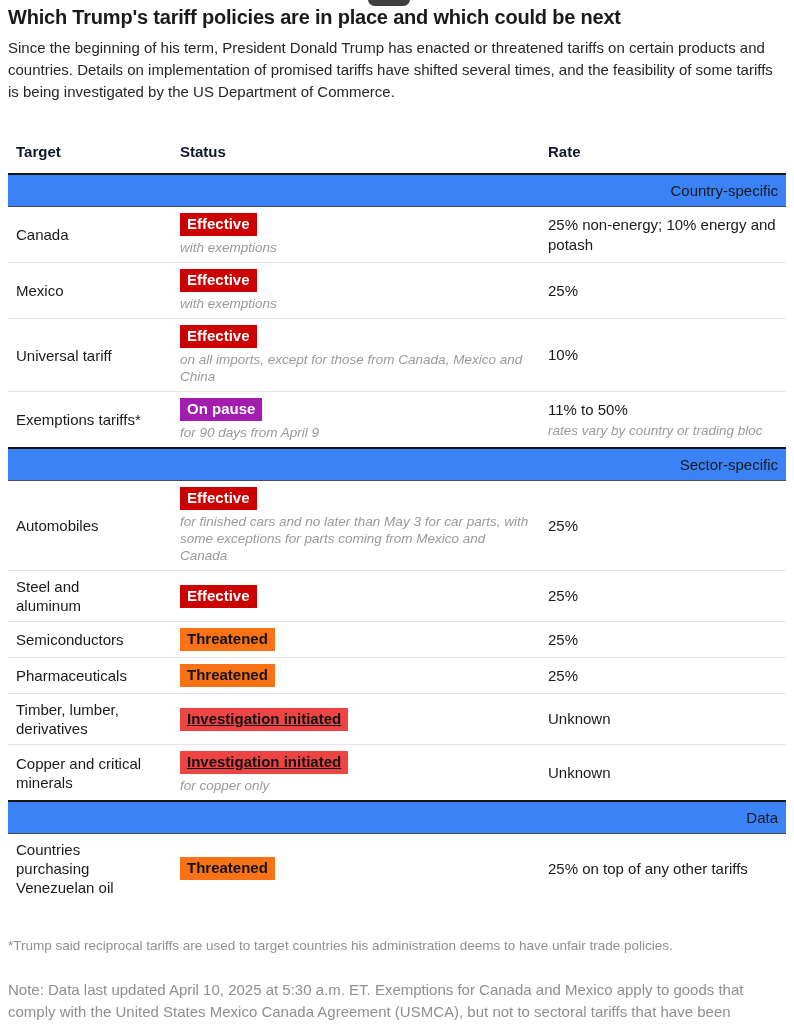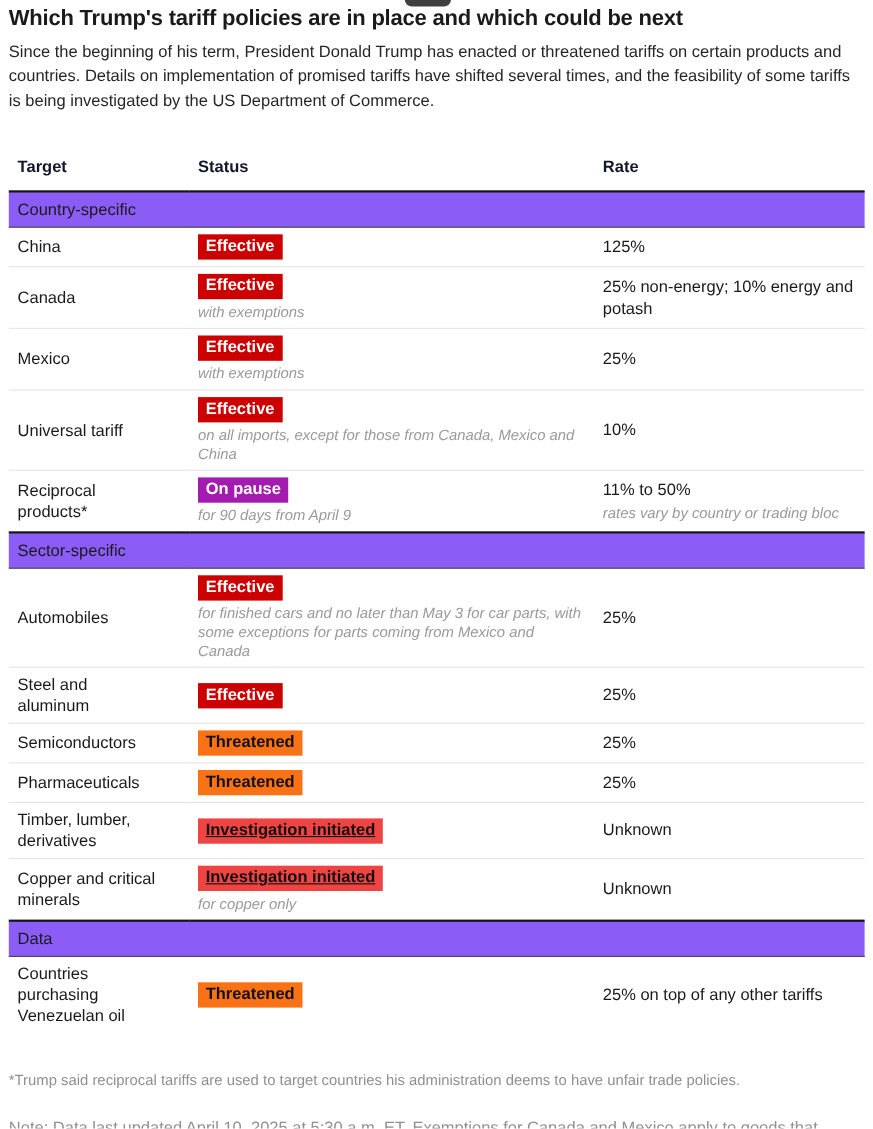--- a/index.html
+++ b/index.html
@@ -30,25 +30,26 @@
     width: 778px; border-collapse: collapse;
     margin-top: 32px; table-layout: fixed;
   }
   col.c-target { width: 164px; }
   col.c-status { width: 368px; }
   thead th {
     text-align: left; font-size: 15px; font-weight: bold; color: #0f172a;
     padding: 8px 8px 13px 8px;
   }
   tr.section-row td {
-    background: #8b5cf6;
+    background: #3b82f6;
     border-top: 2px solid #141414;
     border-bottom: 1px solid #4a4a4a;
     font-size: 15px; color: #1a1a1a;
     padding: 7px 8px;
+    text-align: right;
   }
   tbody td {
     border-top: 1px solid #e4e4e4;
     vertical-align: middle;
     padding: 6px 8px;
     font-size: 15px; color: #1a1a1a;
   }
   .target-text { max-width: 128px; line-height: 19px; }
   .badge {
     display: inline-block;
@@ -99,29 +100,20 @@
         <th>Status</th>
         <th>Rate</th>
       </tr>
     </thead>
     <tbody>
         <tr class="section-row">
           <td colspan="3">Country-specific</td>
         </tr>
         <tr>
           <td class="cell-target">
-            <div class="target-text">China</div>
-          </td>
-          <td class="cell-status"><span class="badge effective">Effective</span></td>
-          <td class="cell-rate">
-            <div class="rate-value">125%</div>
-          </td>
-        </tr>
-        <tr>
-          <td class="cell-target">
             <div class="target-text">Canada</div>
           </td>
           <td class="cell-status"><span class="badge effective">Effective</span><div class="status-note">with exemptions</div></td>
           <td class="cell-rate">
             <div class="rate-value">25% non-energy; 10% energy and potash</div>
           </td>
         </tr>
         <tr>
           <td class="cell-target">
             <div class="target-text">Mexico</div>
@@ -135,21 +127,21 @@
           <td class="cell-target">
             <div class="target-text">Universal tariff</div>
           </td>
           <td class="cell-status"><span class="badge effective">Effective</span><div class="status-note">on all imports, except for those from Canada, Mexico and China</div></td>
           <td class="cell-rate">
             <div class="rate-value">10%</div>
           </td>
         </tr>
         <tr>
           <td class="cell-target">
-            <div class="target-text">Reciprocal products*</div>
+            <div class="target-text">Exemptions tariffs*</div>
           </td>
           <td class="cell-status"><span class="badge pause">On pause</span><div class="status-note">for 90 days from April 9</div></td>
           <td class="cell-rate">
             <div class="rate-value">11% to 50%</div>
             <div class="rate-note">rates vary by country or trading bloc</div>
           </td>
         </tr>
         <tr class="section-row">
           <td colspan="3">Sector-specific</td>
         </tr>

